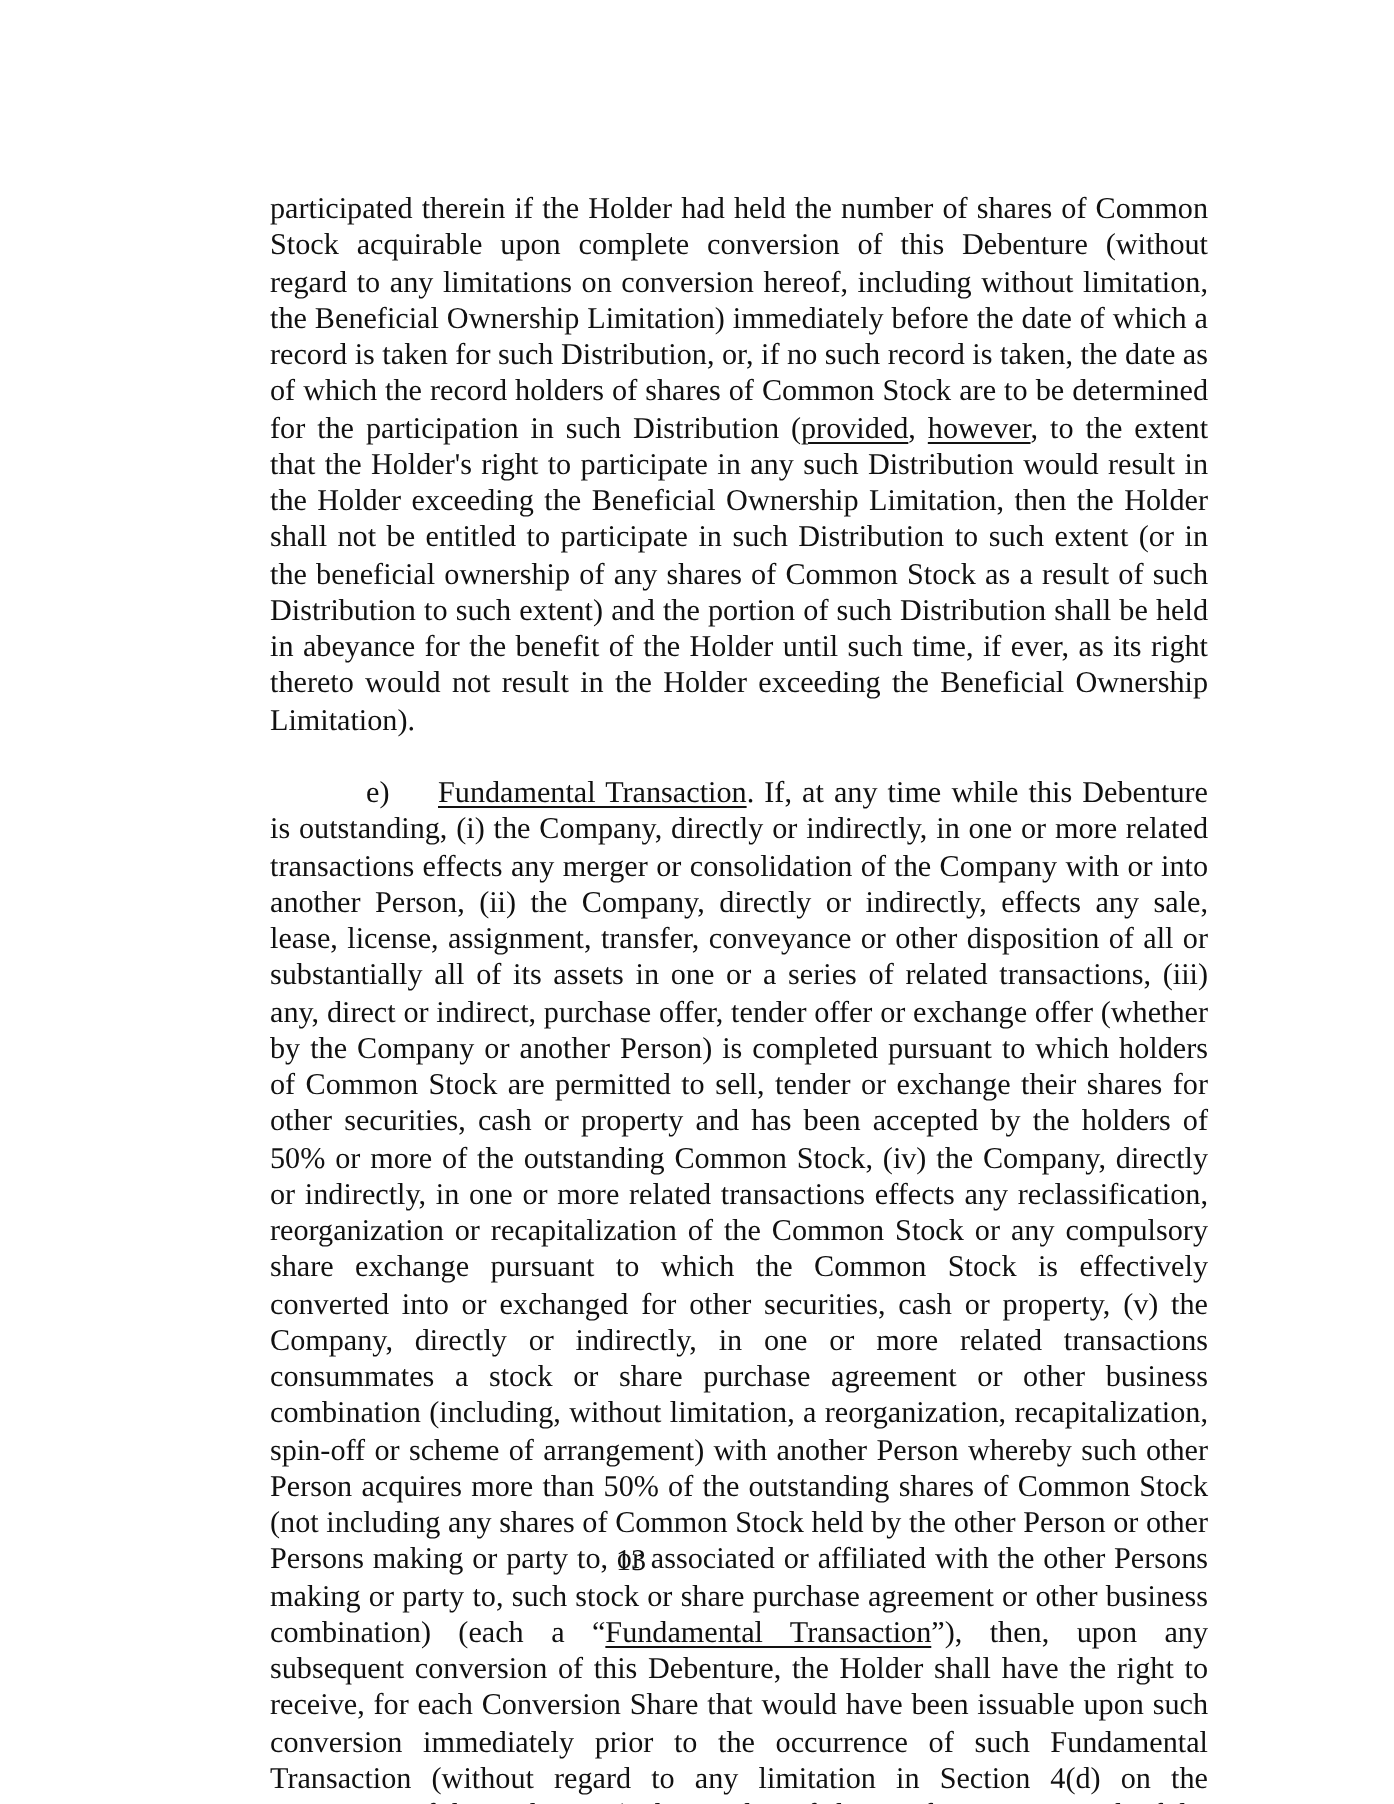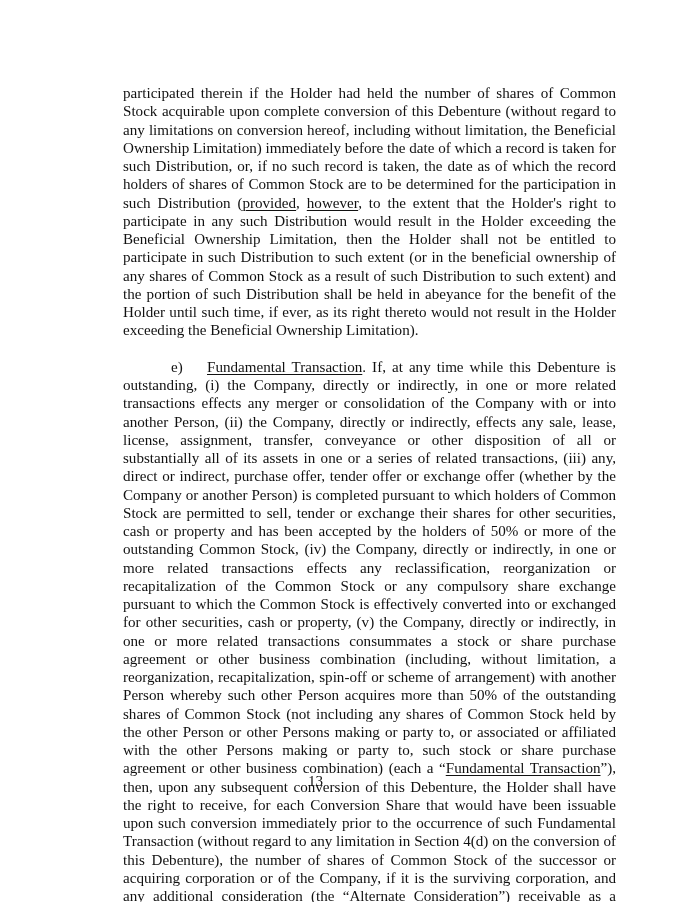--- a/index.html
+++ b/index.html
@@ -19,21 +19,21 @@
       position: absolute;
       left: 123px;
       top: 84px;
       width: 493px;
       font-size: 15.1px;
       line-height: 18.25px;
       text-align: justify;
       text-justify: inter-word;
     }
     .para {
-      margin: 0;
+      margin: 12px;
     }
     .para + .para {
       margin-top: 18.25px;
     }
     .indent {
       display: inline-block;
       width: 48px;
     }
     .label {
       display: inline-block;

